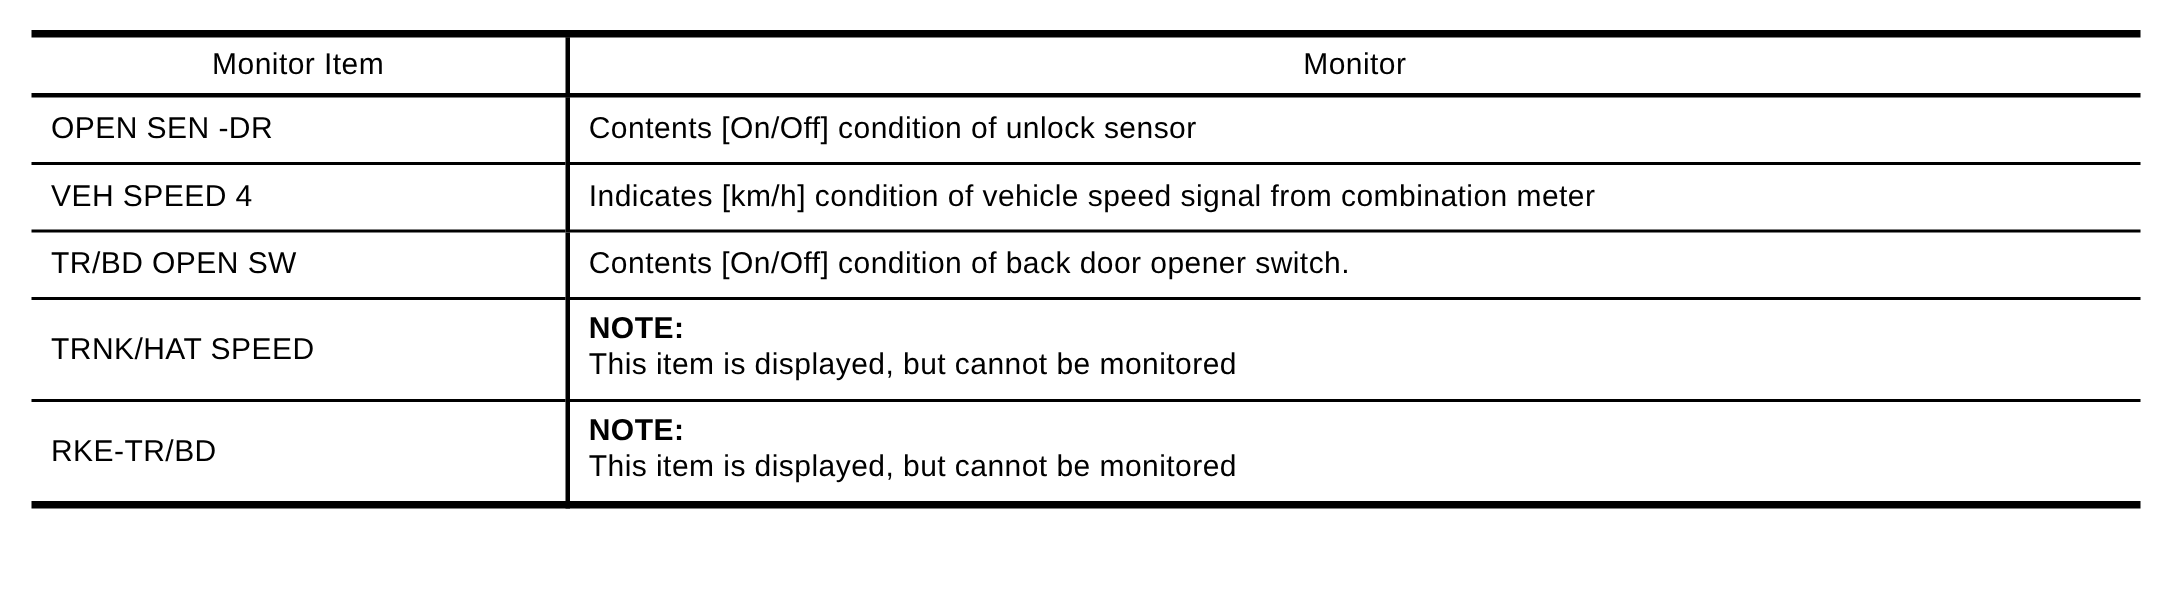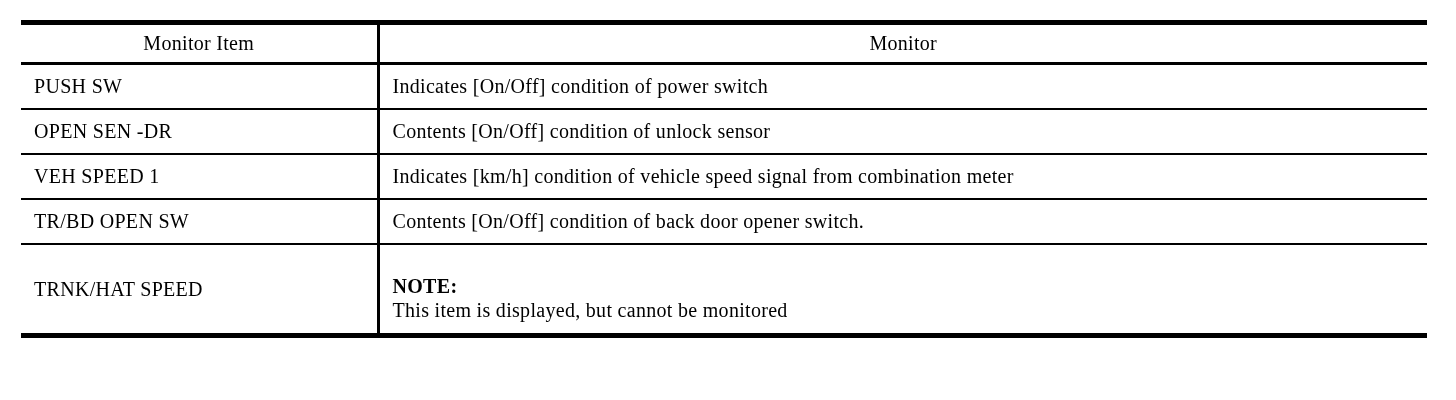--- a/index.html
+++ b/index.html
@@ -5,21 +5,21 @@
   html, body {
     margin: 0;
     padding: 0;
     background: #ffffff;
   }
   .page {
     position: relative;
     width: 1292px;
     height: 400px;
     background: #ffffff;
-    font-family: Liberation Serif, serif;
+    font-family: Liberation Sans, sans-serif;
     color: #000000;
   }
   table.monitor-table {
     position: absolute;
     left: 21px;
     top: 20px;
     width: 1406px;
     border-collapse: collapse;
     table-layout: fixed;
     border-top: 5px solid #000;
@@ -43,56 +43,59 @@
     vertical-align: middle;
     padding: 9px 12px 10px 13px;
     line-height: 24px;
   }
   table.monitor-table th.item-col,
   table.monitor-table td.item-col {
     border-right: 3px solid #000;
   }
   tr.row-single td { height: 24px; }
   tr.row-note td.content-col { padding-top: 7px; padding-bottom: 11px; }
-  .note-label { font-weight: bold; margin-top: 22px; }
+  .note-label { font-weight: bold; }
 </style>
 </head>
 <body>
 
 <div class="page">
   <table class="monitor-table">
     <colgroup>
       <col class="col-item">
       <col class="col-content">
     </colgroup>
     <thead>
       <tr>
         <th class="item-col">Monitor Item</th>
         <th class="content-col">Monitor</th>
       </tr>
     </thead>
     <tbody>
       <tr class="row-single">
-        <td class="item-col">PUSH SW</td>
-        <td class="content-col">Indicates [On/Off] condition of power switch</td>
-      </tr>
-      <tr class="row-single">
         <td class="item-col">OPEN SEN -DR</td>
         <td class="content-col">Contents [On/Off] condition of unlock sensor</td>
       </tr>
       <tr class="row-single">
-        <td class="item-col">VEH SPEED 1</td>
+        <td class="item-col">VEH SPEED 4</td>
         <td class="content-col">Indicates [km/h] condition of vehicle speed signal from combination meter</td>
       </tr>
       <tr class="row-single">
         <td class="item-col">TR/BD OPEN SW</td>
         <td class="content-col">Contents [On/Off] condition of back door opener switch.</td>
       </tr>
       <tr class="row-note">
         <td class="item-col">TRNK/HAT SPEED</td>
         <td class="content-col">
           <div class="note-label">NOTE:</div>
           <div class="note-text">This item is displayed, but cannot be monitored</div>
         </td>
       </tr>
+      <tr class="row-note">
+        <td class="item-col">RKE-TR/BD</td>
+        <td class="content-col">
+          <div class="note-label">NOTE:</div>
+          <div class="note-text">This item is displayed, but cannot be monitored</div>
+        </td>
+      </tr>
     </tbody>
   </table>
 </div>
 
 </body></html>

